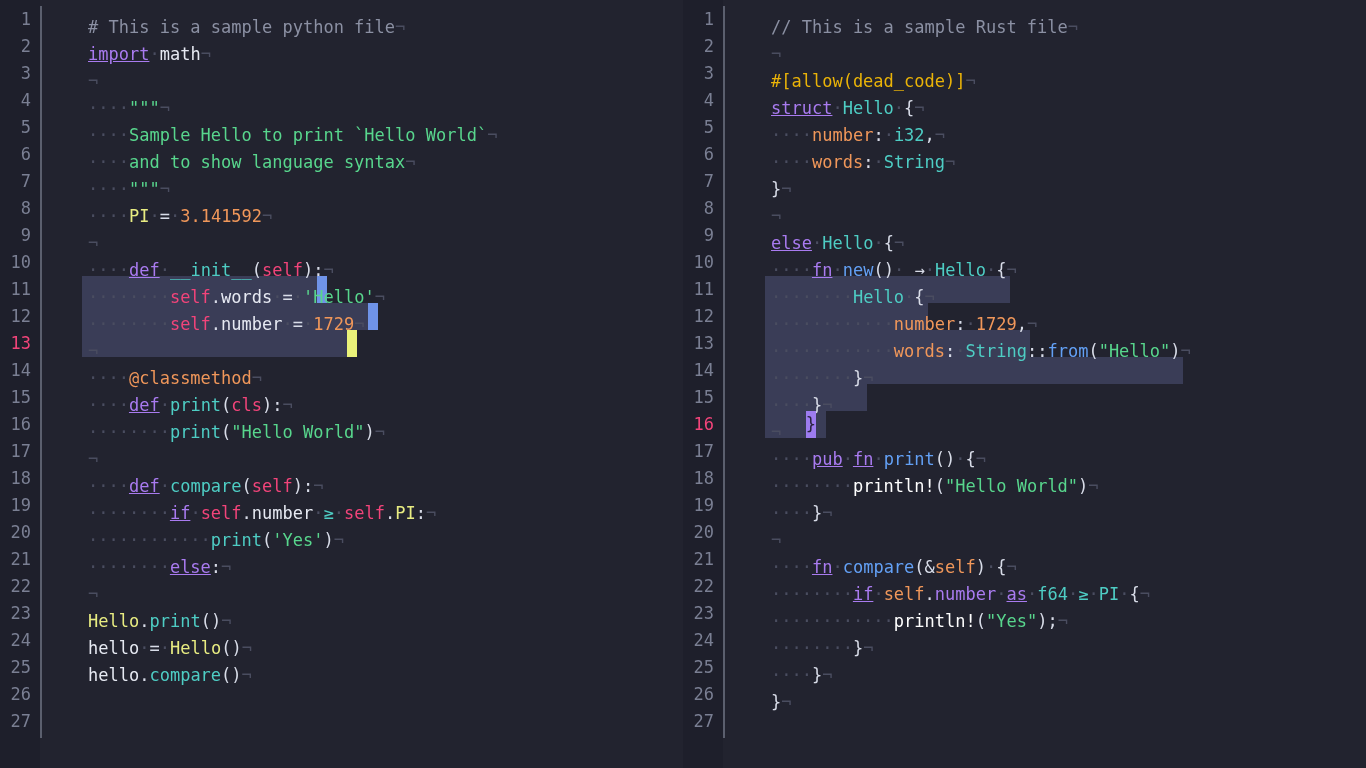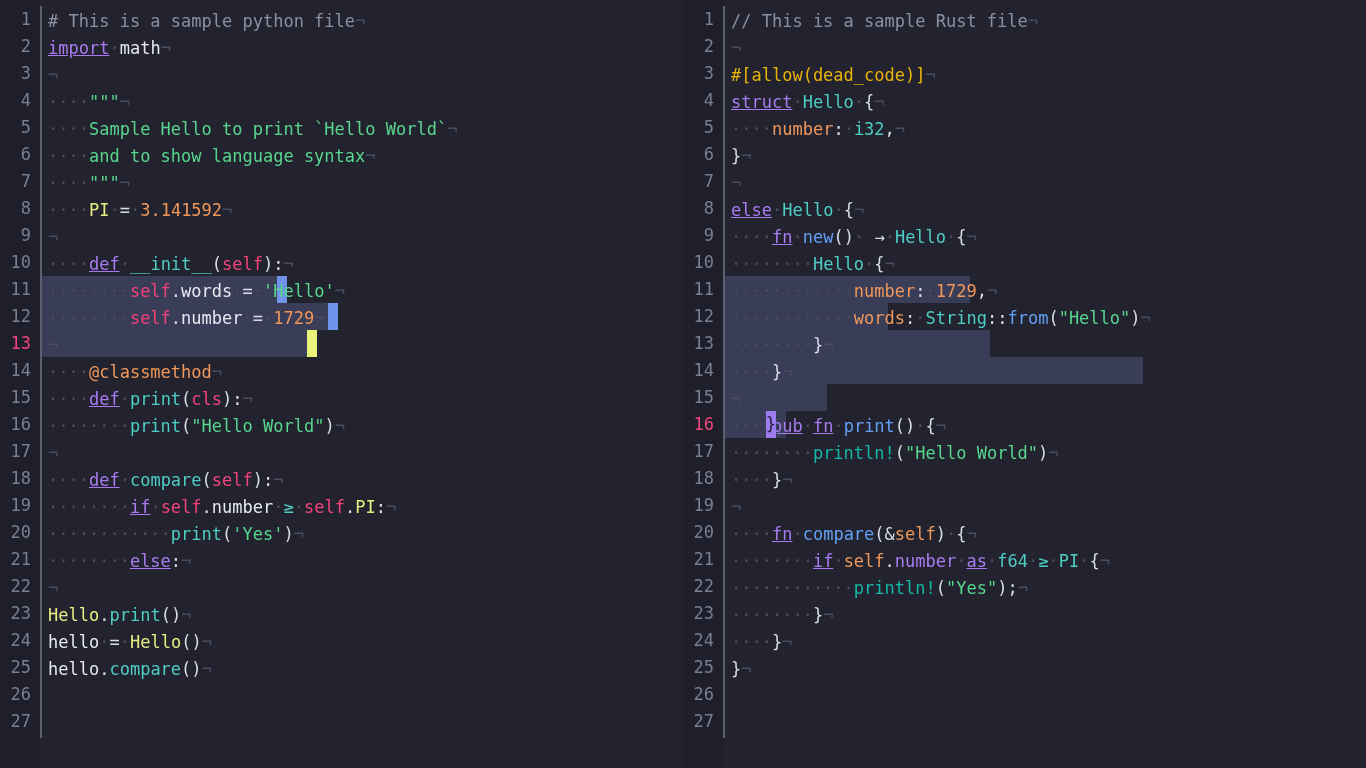--- a/index.html
+++ b/index.html
@@ -41,24 +41,25 @@
     flex: 0 0 auto;
     width: 2px;
     background: #5b5f6e;
     margin-top: 6px;
     margin-bottom: 30px;
   }
   .code {
     flex: 1 1 auto;
     position: relative;
     background: #22232f;
-    padding-top: 8px;
+    padding-top: 14px;
     padding-left: 6px;
     box-sizing: border-box;
     overflow: hidden;
+    margin-left: 40px;
   }
 
   .lnum {
     height: 27px;
     line-height: 27px;
     font-size: 17px;
     text-align: right;
     padding-right: 9px;
     color: #7a7f93;
     box-sizing: border-box;
@@ -82,21 +83,21 @@
   .c-kw    { color: #a97bf0; text-decoration: underline; }          
   .c-type  { color: #e8ec82; }          
   .c-teal  { color: #4ecdc4; }          
   .c-fn    { color: #63a0f5; }          
   .c-str   { color: #58d68d; }          
   .c-num   { color: #f0975a; }          
   .c-self  { color: #f0975a; }          
   .c-param { color: #f2447a; }          
   .c-op    { color: #d8dce8; }          
   .c-plain { color: #e6e9f2; }          
-  .c-macro { color: #14b8a6; }          
+  .c-macro { color: #ffffff; }          
   .c-attr  { color: #eab308; }          
   .c-purple-id { color: #a97bf0; }
 
   .ws  { color: #4a4d60; }              
   .eol { color: #4a4d60; }              
 
   
   .selblock {
     position: absolute;
     background: #3a3d57;
@@ -219,20 +220,21 @@
         <div class="selblock" style="left: 0px; top: 303px; height: 27px; width: 163.2px;"></div>
         <div class="selblock" style="left: 0px; top: 330px; height: 27px; width: 265.2px;"></div>
         <div class="selblock" style="left: 0px; top: 357px; height: 27px; width: 418.2px;"></div>
         <div class="selblock" style="left: 0px; top: 384px; height: 27px; width: 102px;"></div>
         <div class="selblock" style="left: 0px; top: 411px; height: 27px; width: 61.2px;"></div>
         <div class="line"><span class="c-com">// This is a sample Rust file</span><span class="eol">¬</span></div>
         <div class="line"><span class="eol">¬</span></div>
         <div class="line"><span class="c-attr">#[allow(dead_code)]</span><span class="eol">¬</span></div>
         <div class="line"><span class="c-kw">struct</span><span class="ws">·</span><span class="c-teal">Hello</span><span class="ws">·</span><span class="c-op">{</span><span class="eol">¬</span></div>
         <div class="line"><span class="ws">····</span><span class="c-num">number</span><span class="c-op">:</span><span class="ws">·</span><span class="c-teal">i32</span><span class="c-op">,</span><span class="eol">¬</span></div>
+        <div class="line"><span class="ws">····</span><span class="c-num">words</span><span class="c-op">:</span><span class="ws">·</span><span class="c-teal">String</span><span class="eol">¬</span></div>
         <div class="line"><span class="c-op">}</span><span class="eol">¬</span></div>
         <div class="line"><span class="eol">¬</span></div>
         <div class="line"><span class="c-kw">else</span><span class="ws">·</span><span class="c-teal">Hello</span><span class="ws">·</span><span class="c-op">{</span><span class="eol">¬</span></div>
         <div class="line"><span class="ws">····</span><span class="c-kw">fn</span><span class="ws">·</span><span class="c-fn">new</span><span class="c-op">(</span><span class="c-op">)</span><span class="ws">·</span><span class="c-op"> →</span><span class="ws">·</span><span class="c-teal">Hello</span><span class="ws">·</span><span class="c-op">{</span><span class="eol">¬</span></div>
         <div class="line"><span class="ws">········</span><span class="c-teal">Hello</span><span class="ws">·</span><span class="c-op">{</span><span class="eol">¬</span></div>
         <div class="line"><span class="ws">············</span><span class="c-num">number</span><span class="c-op">:</span><span class="ws">·</span><span class="c-num">1729</span><span class="c-op">,</span><span class="eol">¬</span></div>
         <div class="line"><span class="ws">············</span><span class="c-num">words</span><span class="c-op">:</span><span class="ws">·</span><span class="c-teal">String</span><span class="c-op">:</span><span class="c-op">:</span><span class="c-fn">from</span><span class="c-op">(</span><span class="c-str">"Hello"</span><span class="c-op">)</span><span class="eol">¬</span></div>
         <div class="line"><span class="ws">········</span><span class="c-op">}</span><span class="eol">¬</span></div>
         <div class="line"><span class="ws">····</span><span class="c-op">}</span><span class="eol">¬</span></div>
         <div class="line"><span class="eol">¬</span></div>

